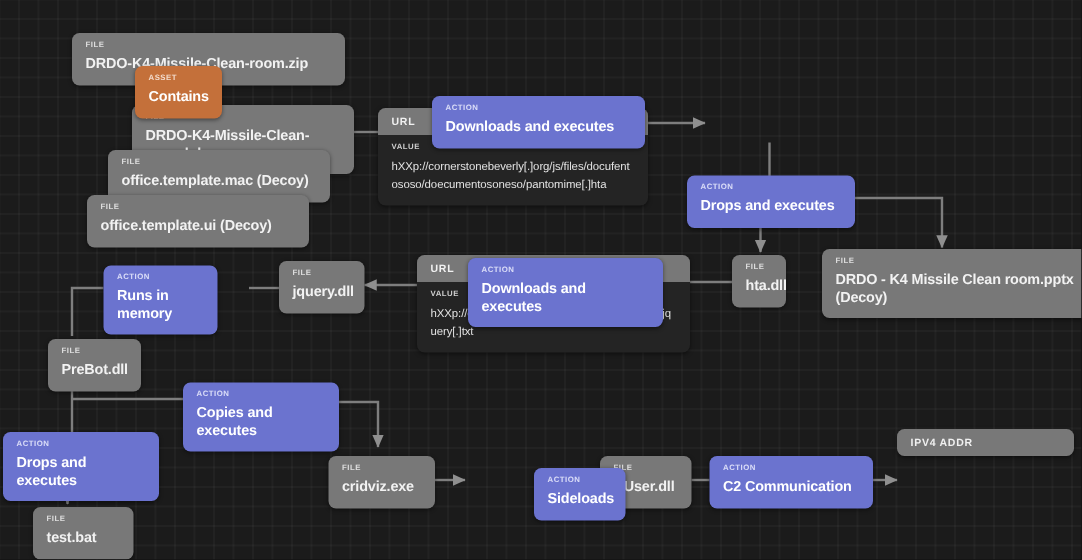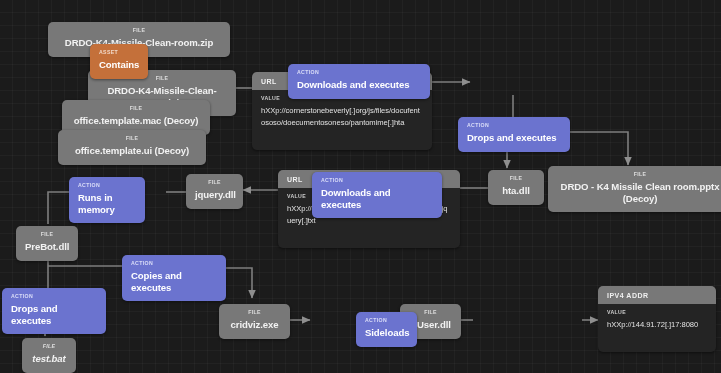--- a/index.html
+++ b/index.html
@@ -52,21 +52,20 @@
     font-size: 9.6px;
     font-weight: bold;
     line-height: 1.18;
     letter-spacing: -0.1px;
   }
 
   
   .n-file {
     background: #787878;
     color: #f2f2f2;
-    text-align: center;
   }
   .n-file .kind { color: #e7e7e7; }
 
   
   .n-action {
     background: #6b73cf;
     color: #ffffff;
     z-index: 5;
   }
   .n-action .kind { color: #e3e5fb; }
@@ -92,21 +91,21 @@
     background: #787878;
     color: #f0f0f0;
     font-size: 7px;
     font-weight: bold;
     letter-spacing: 0.5px;
     text-transform: uppercase;
     padding: 6px 9px 5px 9px;
     line-height: 1;
   }
   .card .card-body {
-    padding: 6px 9px 21px 9px;
+    padding: 6px 9px 8px 9px;
   }
   .card .v-kind {
     font-size: 5.2px;
     font-weight: bold;
     letter-spacing: 0.35px;
     text-transform: uppercase;
     color: #cfcfcf;
     line-height: 1;
     margin-bottom: 4px;
   }
@@ -184,21 +183,21 @@
   <div class="node n-asset" style="left:90px; top:44px; width:58px;">
     <div class="kind">ASSET</div>
     <div class="label">Contains</div>
   </div>
 
   <div class="node n-file" style="left:88px; top:70px; width:148px;">
     <div class="kind">FILE</div>
     <div class="label">DRDO-K4-Missile-Clean-room.lnk</div>
   </div>
 
-  <div class="node n-file" style="left:62px; top:100px; width:148px;">
+  <div class="node n-file" style="left:72px; top:100px; width:148px;">
     <div class="kind">FILE</div>
     <div class="label">office.template.mac (Decoy)</div>
   </div>
 
   <div class="node n-file" style="left:58px; top:130px; width:148px;">
     <div class="kind">FILE</div>
     <div class="label">office.template.ui (Decoy)</div>
   </div>
 
   <div class="card" style="left:252px; top:72px; width:180px;">
@@ -213,21 +212,21 @@
     <div class="kind">ACTION</div>
     <div class="label">Downloads and executes</div>
   </div>
 
 
   <div class="node n-action" style="left:458px; top:117px; width:112px;">
     <div class="kind">ACTION</div>
     <div class="label">Drops and executes</div>
   </div>
 
-  <div class="node n-file" style="left:488px; top:170px; width:56px;">
+  <div class="node n-file" style="left:488px; top:170px; width:36px;">
     <div class="kind">FILE</div>
     <div class="label">hta.dll</div>
   </div>
 
   <div class="node n-file" style="left:548px; top:166px; width:184px;">
     <div class="kind">FILE</div>
     <div class="label">DRDO - K4 Missile Clean room.pptx (Decoy)</div>
   </div>
 
   <div class="card" style="left:278px; top:170px; width:182px;">
@@ -246,57 +245,57 @@
   <div class="node n-file" style="left:186px; top:174px; width:57px;">
     <div class="kind">FILE</div>
     <div class="label">jquery.dll</div>
   </div>
 
   <div class="node n-action" style="left:69px; top:177px; width:76px;">
     <div class="kind">ACTION</div>
     <div class="label">Runs in memory</div>
   </div>
 
-  <div class="node n-file" style="left:16px; top:226px; width:62px;">
+  <div class="node n-file" style="left:32px; top:226px; width:62px;">
     <div class="kind">FILE</div>
     <div class="label">PreBot.dll</div>
   </div>
 
   <div class="node n-action" style="left:122px; top:255px; width:104px;">
     <div class="kind">ACTION</div>
     <div class="label">Copies and executes</div>
   </div>
 
   <div class="node n-action" style="left:2px; top:288px; width:104px;">
     <div class="kind">ACTION</div>
     <div class="label">Drops and executes</div>
   </div>
 
-  <div class="node n-file" style="left:22px; top:338px; width:54px;font-style:italic;">
+  <div class="node n-file" style="left:22px; top:338px; width:67px;">
     <div class="kind">FILE</div>
     <div class="label">test.bat</div>
   </div>
 
   <div class="node n-file" style="left:219px; top:304px; width:71px;">
     <div class="kind">FILE</div>
     <div class="label">cridviz.exe</div>
   </div>
 
   <div class="node n-action" style="left:310px; top:312px; width:61px;margin-left:46px;">
     <div class="kind">ACTION</div>
     <div class="label">Sideloads</div>
   </div>
 
   <div class="node n-file" style="left:400px; top:304px; width:61px;">
     <div class="kind">FILE</div>
     <div class="label">DUser.dll</div>
   </div>
 
+  <div class="node n-action" style="left:473px; top:304px; width:109px;">
+    <div class="kind">ACTION</div>
+    <div class="label">C2 Communication</div>
+  </div>
 
   <div class="card" style="left:598px; top:286px; width:118px;">
     <div class="card-head">IPV4 ADDR</div>
-    <div class="card-body">
-      <div class="v-kind">VALUE</div>
-      <div class="v-val">hXXp://144.91.72[.]17:8080</div>
-    </div>
   </div>
 
 </div>
 
 </body></html>

